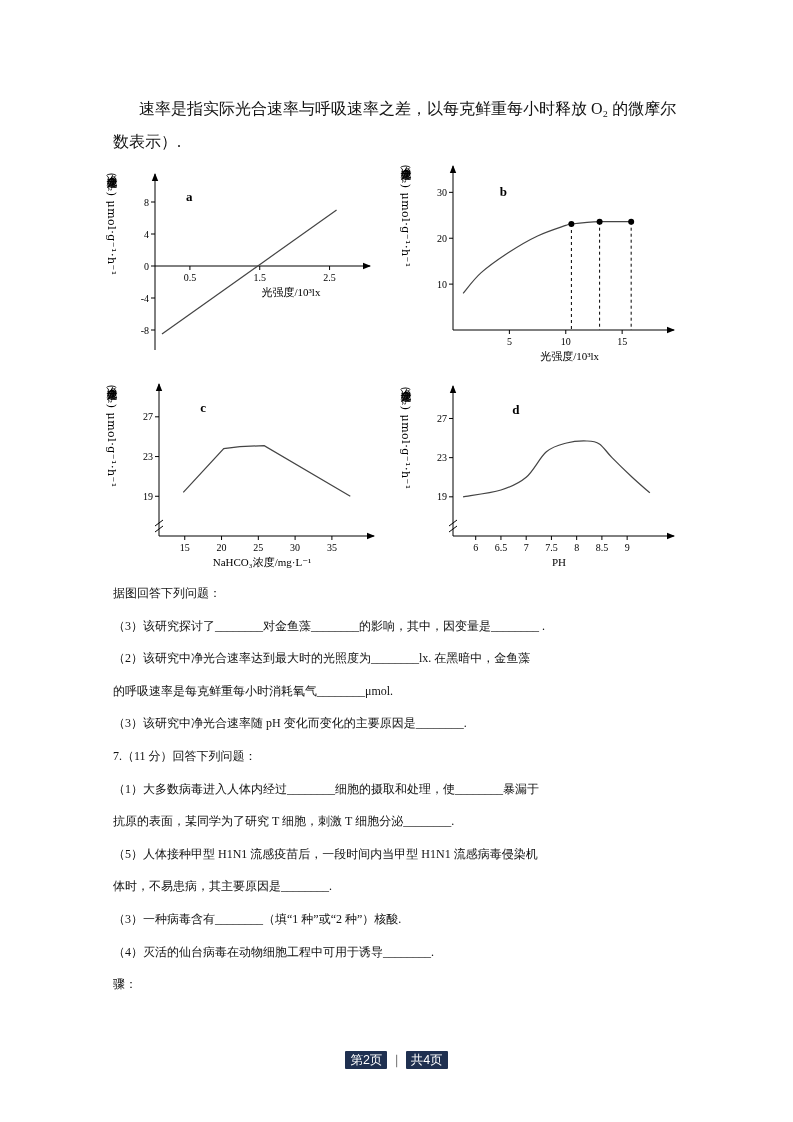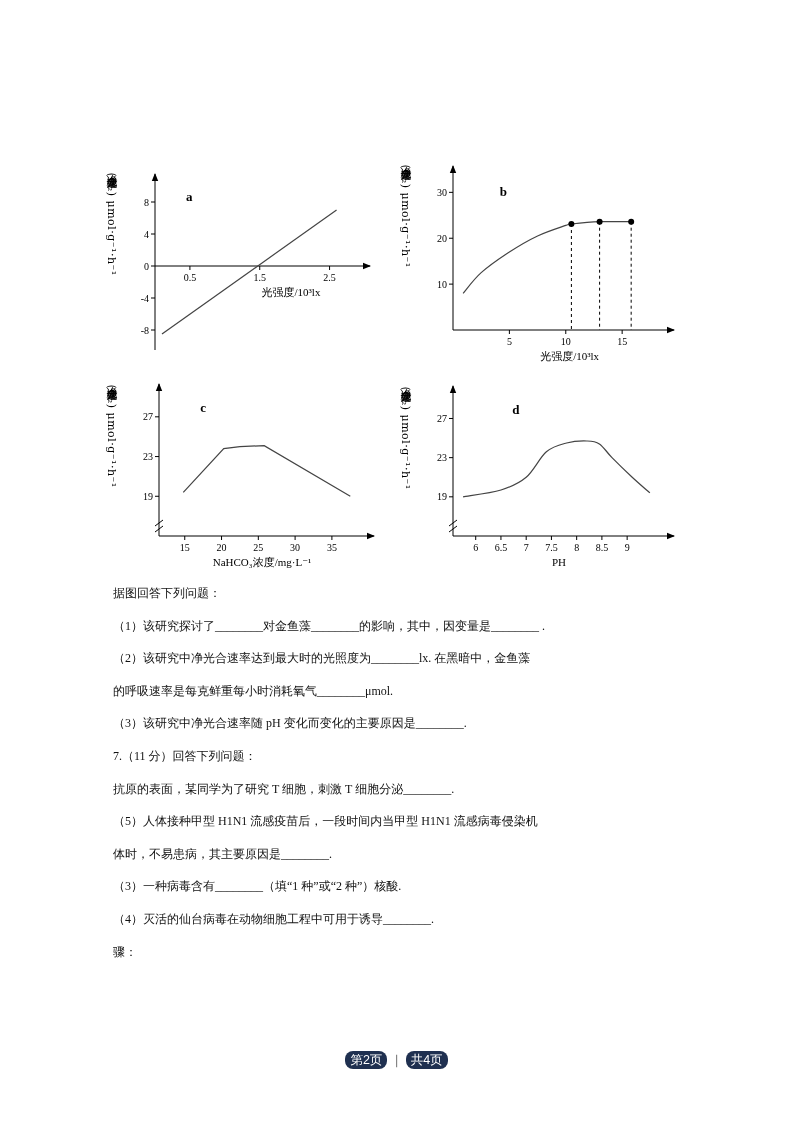--- a/index.html
+++ b/index.html
@@ -15,28 +15,32 @@
     writing-mode:vertical-rl;text-orientation:mixed;
     font-size:11px;line-height:14px;letter-spacing:0.5px;color:#000;
     height:195px;margin-right:1px;font-family:"DejaVu Serif",serif;
   }
   svg{display:block;}
   svg text{font-family:"Liberation Serif","DejaVu Serif",serif;fill:#000;}
   .body-text{position:absolute;top:577px;left:113px;width:600px;font-size:12px;line-height:32.6px;}
   .body-text .line{white-space:nowrap;}
   .footer{position:absolute;top:1052px;left:0;width:100%;text-align:center;font-size:12.5px;
     font-family:"Liberation Sans","DejaVu Sans",sans-serif;}
-  .badge{color:#fff;padding:2px 5px;border-radius:8px;}
+  .badge{color:#fff;padding:2px 5px;border-radius:1px;}
   .sep{color:#444;margin:0 3px;}
 </style>
 </head>
 <body>
 
 <div class="page">
 
+  <div class="intro">
+    <div class="l1">速率是指实际光合速率与呼吸速率之差，以每克鲜重每小时释放 O₂ 的微摩尔</div>
+    <div class="l2">数表示）.</div>
+  </div>
 
   <div class="chart-block" style="left:104px;top:166px;">
     <div class="ytitle">净光合速率 (O₂) μmol·g⁻¹·h⁻¹</div>
     <svg id="chart-svg-0" width="254" height="190">
         <line x1="36" y1="184" x2="36" y2="8" stroke="#000" stroke-width="1"></line>
         <polygon points="32.8,15 39.2,15 36,7" fill="#000"></polygon>
         <line x1="36" y1="100" x2="251" y2="100" stroke="#000" stroke-width="1"></line>
         <polygon points="244,96.8 244,103.2 252,100" fill="#000"></polygon>
         <line x1="70.91525423728814" y1="100" x2="70.91525423728814" y2="104" stroke="#000"></line>
         <text x="70.91525423728814" y="115" text-anchor="middle" font-size="10">0.5</text>
@@ -152,25 +156,26 @@
         <line x1="36" y1="146" x2="44" y2="140" stroke="#000"></line>
         <line x1="36" y1="152" x2="44" y2="146" stroke="#000"></line>
         <path d="M50.0952380952381,116.82758620689656C56.40476190476191,115.68505747126437,77.43650793650795,113.2367816091954,87.95238095238096,109.97241379310346C98.46825396825398,106.70804597701151,105.61904761904763,103.60689655172415,113.1904761904762,97.24137931034484C120.76190476190477,90.87586206896553,126.65079365079369,77.4919540229885,133.3809523809524,71.77931034482758C140.11111111111114,66.06666666666666,146.84126984126982,64.76091954022989,153.57142857142856,62.96551724137932C160.3015873015873,61.17011494252874,168.29365079365076,60.84367816091954,173.76190476190473,61.00689655172414C179.2301587301587,61.17011494252874,182.17460317460313,61.170114942528755,186.38095238095235,63.94482758620692C190.58730158730157,66.71954022988508,193.531746031746,72.1057471264368,198.99999999999997,77.65517241379311C204.46825396825395,83.20459770114942,212.88095238095238,91.36551724137932,219.19047619047618,97.24137931034484C225.49999999999997,103.11724137931036,233.91269841269838,110.29885057471265,236.8571428571428,112.91034482758621" fill="none" stroke="#444" stroke-width="1.2"></path>
         <text x="99.36000000000001" y="34.2" font-size="13" font-weight="bold">d</text>
         <text x="146" y="186" text-anchor="middle" font-size="11">PH</text>
       </svg>
   </div>
 
   <div class="body-text">
     <div class="line">据图回答下列问题：</div>
-    <div class="line">（1）该研究探讨了________对金鱼藻________的影响，其中，因变量是________ .</div>
+    <div class="line">（3）该研究探讨了________对金鱼藻________的影响，其中，因变量是________ .</div>
     <div class="line">（2）该研究中净光合速率达到最大时的光照度为________lx. 在黑暗中，金鱼藻</div>
     <div class="line">的呼吸速率是每克鲜重每小时消耗氧气________μmol.</div>
     <div class="line">（3）该研究中净光合速率随 pH 变化而变化的主要原因是________.</div>
     <div class="line">7.（11 分）回答下列问题：</div>
+    <div class="line">（1）大多数病毒进入人体内经过________细胞的摄取和处理，使________暴漏于</div>
     <div class="line">抗原的表面，某同学为了研究 T 细胞，刺激 T 细胞分泌________.</div>
     <div class="line">（5）人体接种甲型 H1N1 流感疫苗后，一段时间内当甲型 H1N1 流感病毒侵染机</div>
     <div class="line">体时，不易患病，其主要原因是________.</div>
     <div class="line">（3）一种病毒含有________（填“1 种”或“2 种”）核酸.</div>
     <div class="line">（4）灭活的仙台病毒在动物细胞工程中可用于诱导________.</div>
     <div class="line">骤：</div>
   </div>
 
   <div class="footer">
     <span class="badge" style="background: rgb(31, 48, 80);">第2页</span><span class="sep">｜</span><span class="badge" style="background: rgb(31, 48, 80); margin-top: 12px;">共4页</span>

